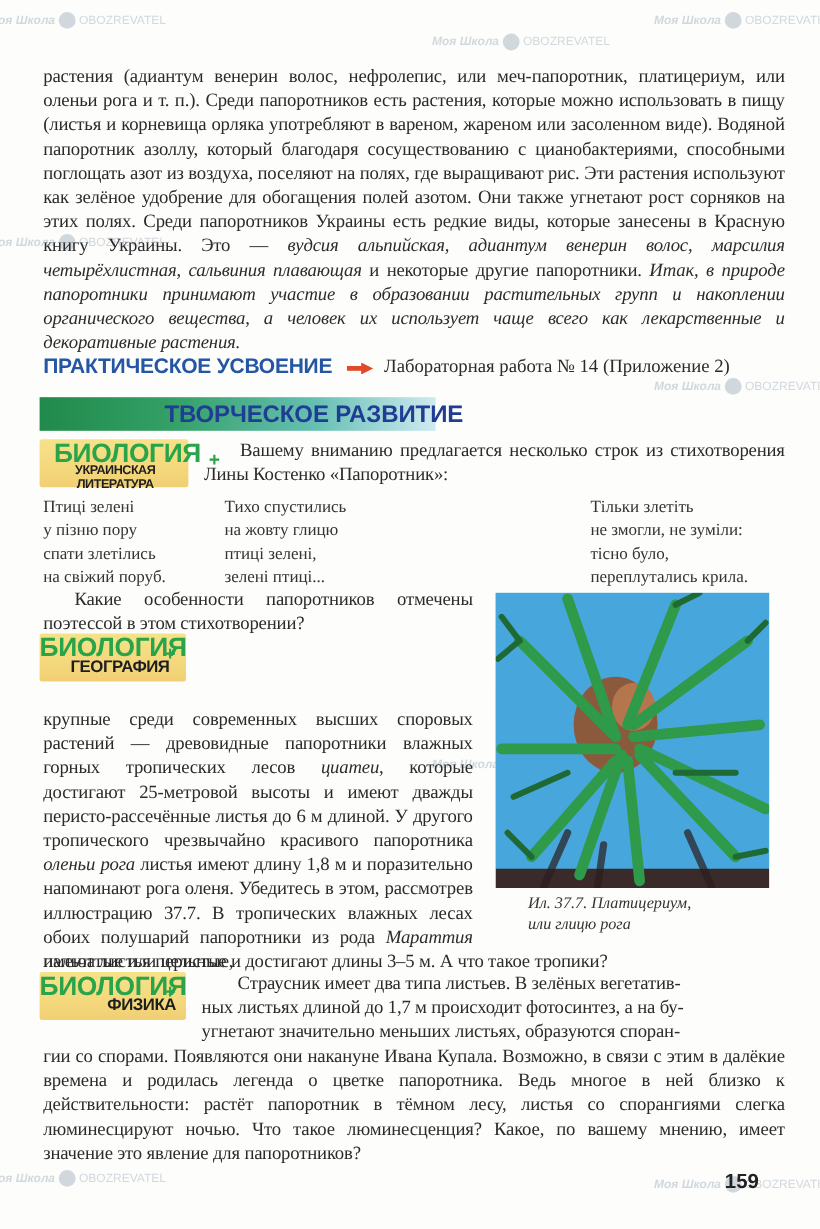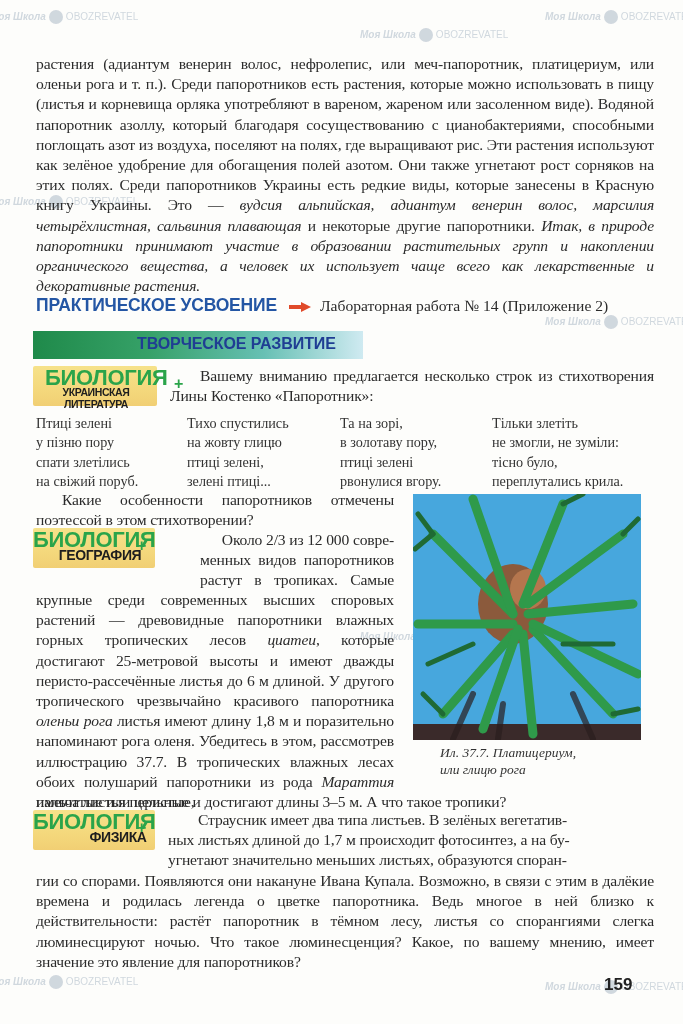--- a/index.html
+++ b/index.html
@@ -22,21 +22,21 @@
   }
   .lab-text {
     position: absolute; left: 320px; top: 297px; font-size: 15.6px;
   }
   .creative-bar {
     position: absolute; left: 33px; top: 331px; width: 330px; height: 28px;
     background: linear-gradient(90deg, #1f8a4a 0%, #36a168 35%, #67c0b4 70%, #cfeaf1 100%);
   }
   .creative-title {
     position: absolute; left: 137px; top: 335px; font-family: "Liberation Sans", sans-serif;
-    font-weight: bold; font-size: 16px; color: #1f3d93; letter-spacing: -0.1px;
+    font-weight: bold; font-size: 20px; color: #1f3d93; letter-spacing: -0.1px;
   }
   .badge {
     position: absolute; background: linear-gradient(180deg, #f6e28a 0%, #f4d87c 60%, #f1cf74 100%);
     border-radius: 2px; font-family: "Liberation Sans", sans-serif; font-weight: bold; text-align: center;
   }
   .badge .b1 { color: #2aa44a; font-size: 22px; line-height: 17px; display: block; letter-spacing: -0.3px; }
   .badge .b2 { color: #1e1e1e; font-size: 10.5px; line-height: 12px; display: block; letter-spacing: -0.4px; }
   .badge .plus { position: absolute; color: #2aa44a; font-size: 16px; line-height: 16px; }
   .poem-col {
     position: absolute; top: 414px; font-size: 14.2px; line-height: 19.3px; color: #333;
@@ -105,46 +105,35 @@
       <div>у пізню пору</div>
       <div>спати злетілись</div>
       <div>на свіжий поруб.</div>
   </div>
   <div class="poem-col" style="left:187px">
     <div>Тихо спустились</div>
       <div>на жовту глицю</div>
       <div>птиці зелені,</div>
       <div>зелені птиці...</div>
   </div>
-  <div class="poem-col" style="left:340px">
-    <div>Та на зорі,</div>
-      <div>в золотаву пору,</div>
-      <div>птиці зелені</div>
-      <div>рвонулися вгору.</div>
-  </div>
   <div class="poem-col" style="left:492px">
     <div>Тільки злетіть</div>
       <div>не змогли, не зуміли:</div>
       <div>тісно було,</div>
       <div>переплутались крила.</div>
   </div>
 
   <div class="para" style="top:490px;width:358px;text-indent:26px">Какие особенности папоротников отмечены поэтессой в этом стихотворении?</div>
 
   <div class="badge" style="left:33px;top:528px;width:122px;height:40px">
     <span class="b1" style="padding-top:3px;padding-left:0px">БИОЛОГИЯ</span>
     <span class="b2" style="font-size:14px;line-height:15px;padding-left:12px">ГЕОГРАФИЯ</span>
     <span class="plus" style="left:104px;top:10px">+</span>
   </div>
 
-  <div class="para" style="top:530px;left:200px;width:194px;text-align:left">
-    <div style="text-align:right">Около 2/3 из 12 000 совре-</div>
-    <div style="text-align:justify;text-align-last:justify">менных видов папоротников</div>
-    <div style="text-align:justify;text-align-last:justify">растут в тропиках. Самые</div>
-  </div>
   <div class="para" style="top:590px;width:358px">
     <span>крупные среди современных высших споровых растений — древовидные папоротники влажных горных тропических лесов</span>
     <i>циатеи</i><span>, которые достигают 25-метровой высоты и имеют дважды перисто-рассечённые листья до 6 м длиной. У другого тропического чрезвычайно красивого папоротника</span>
     <i>оленьи рога</i>
     <span>листья имеют длину 1,8 м и поразительно напоминают рога оленя. Убедитесь в этом, рассмотрев иллюстрацию 37.7. В тропических влажных лесах обоих полушарий папоротники из рода</span>
     <i>Мараттия</i>
     <span>имеют листья перистые,</span>
   </div>
   <div class="para" style="top:792px;width:540px;text-align:left">пальчатые или цельные и достигают длины 3–5 м. А что такое тропики?</div>
 

